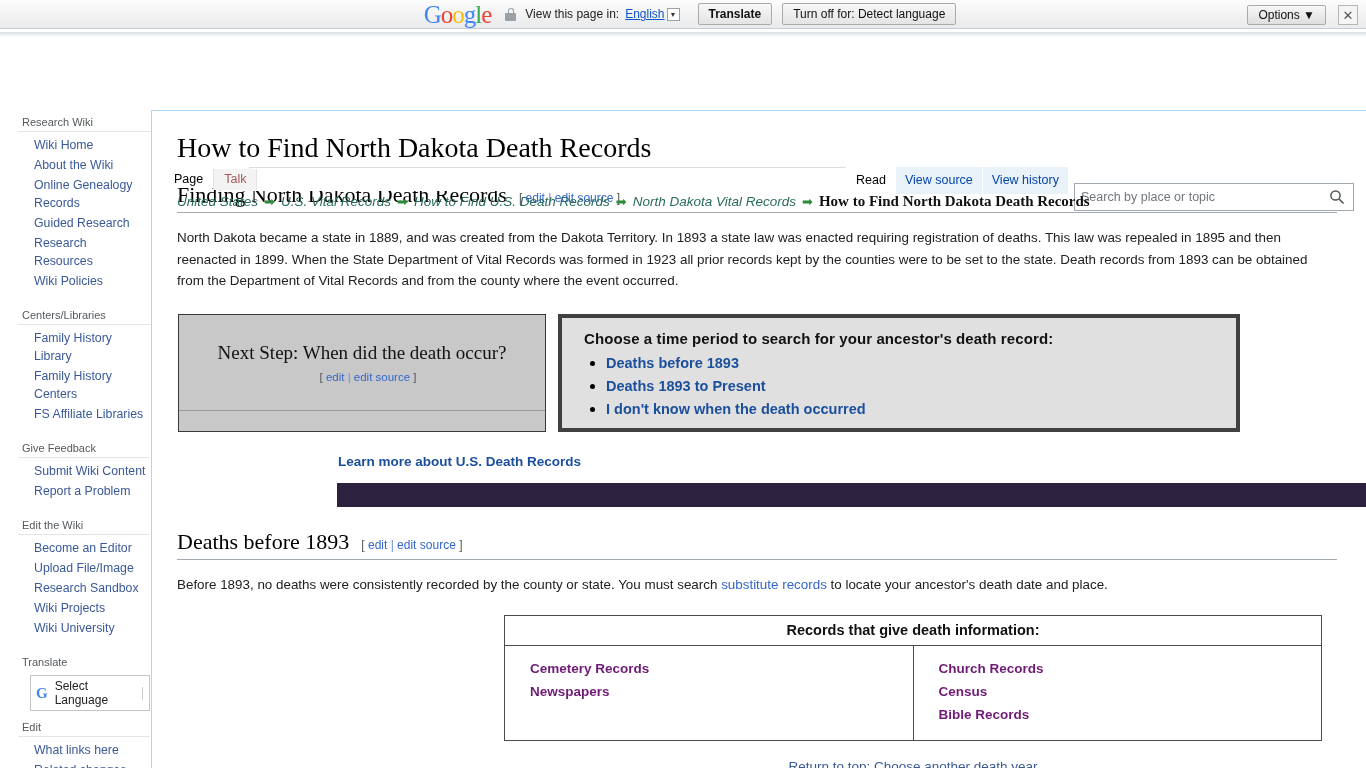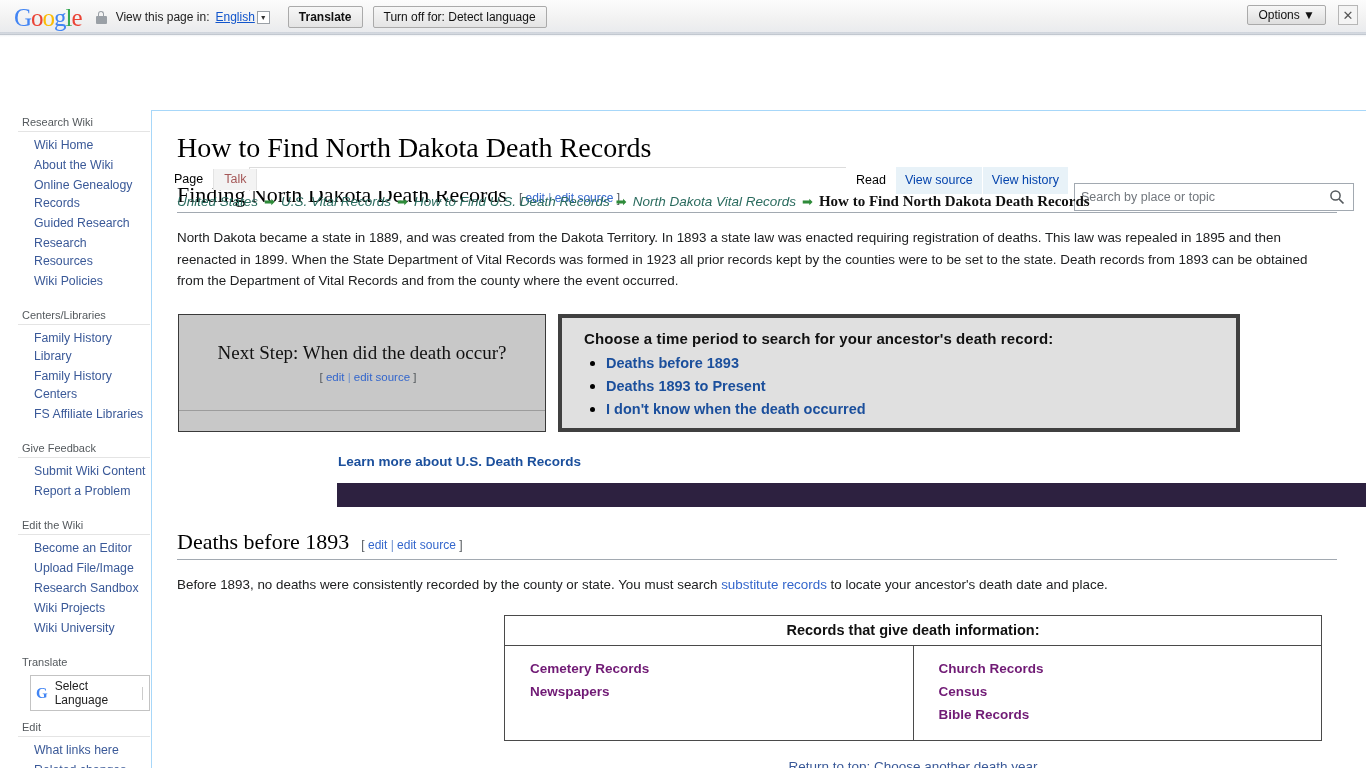--- a/index.html
+++ b/index.html
@@ -7,24 +7,24 @@
     margin: 0; padding: 0;
     width: 1366px; height: 768px;
     overflow: hidden;
     background: #ffffff;
     font-family: "Liberation Sans", sans-serif;
   }
 
   
   #translate-bar {
     position: absolute; left: 0; top: 0;
-    width: 1366px; height: 35px;
+    width: 1366px; height: 29px;
     background: linear-gradient(to bottom, #fcfcfc 0%, #f1f1f1 60%, #e8eaed 100%);
     border-bottom: 1px solid #c9cdd3;
-    display: flex; align-items: center;
+    display: flex; align-items: center; justify-content: center;
   }
   #translate-bar-shadow {
     position: absolute; left: 0; top: 32px; width: 1366px; height: 5px;
     background: linear-gradient(to bottom, rgba(170,180,195,.45), rgba(255,255,255,0));
   }
   .g-logo {
     margin-left: 14px;
     font-family: "Liberation Serif", serif;
     font-size: 25px; line-height: 25px;
     letter-spacing: -1px;

